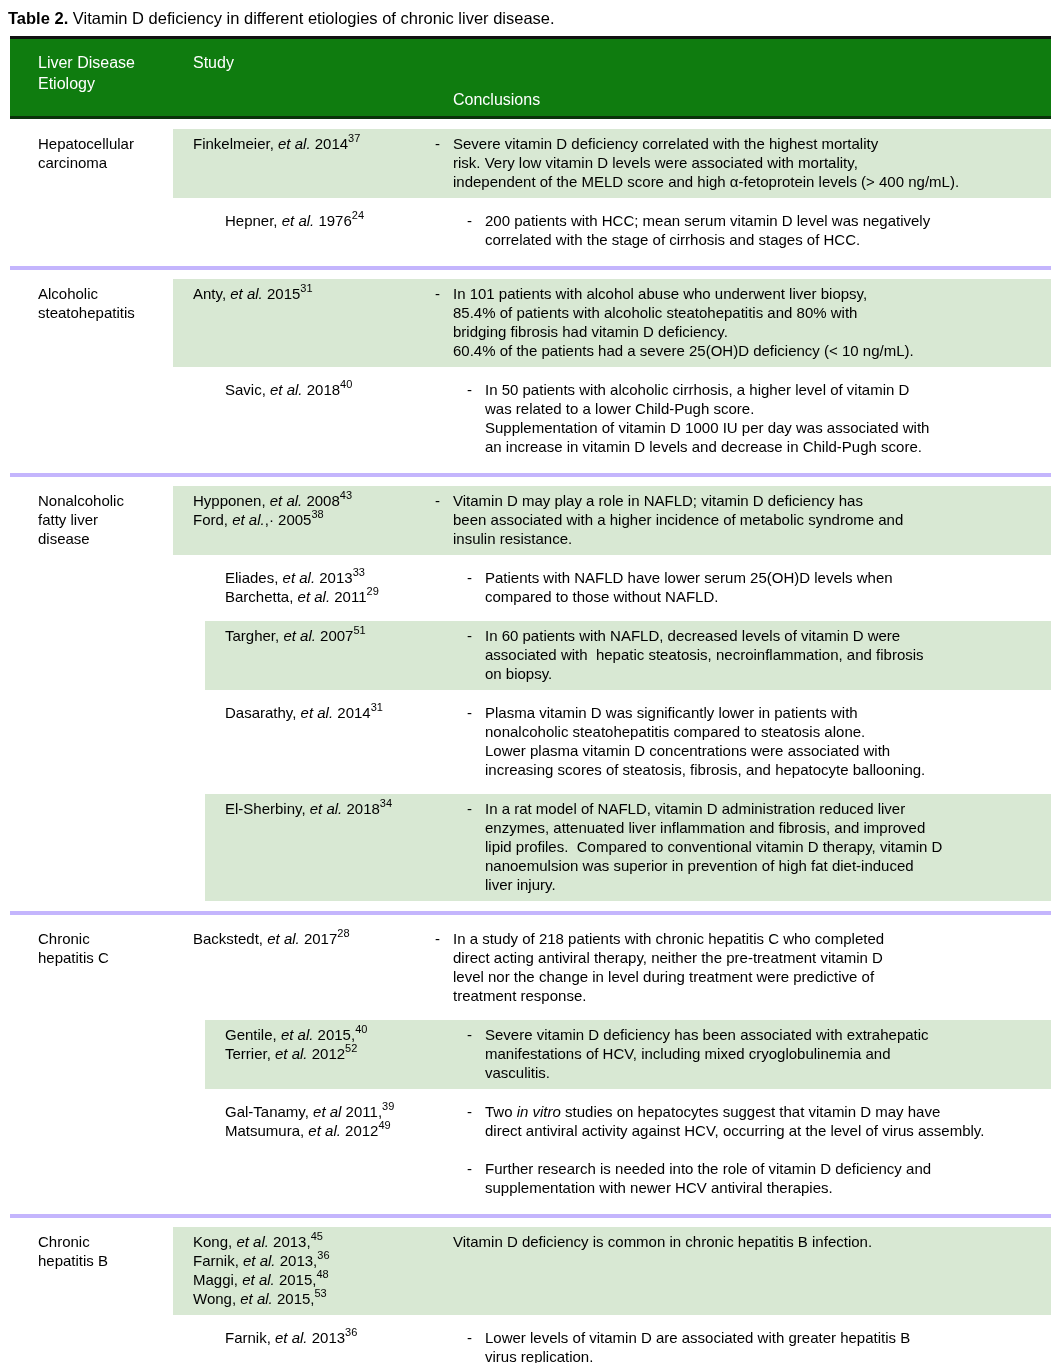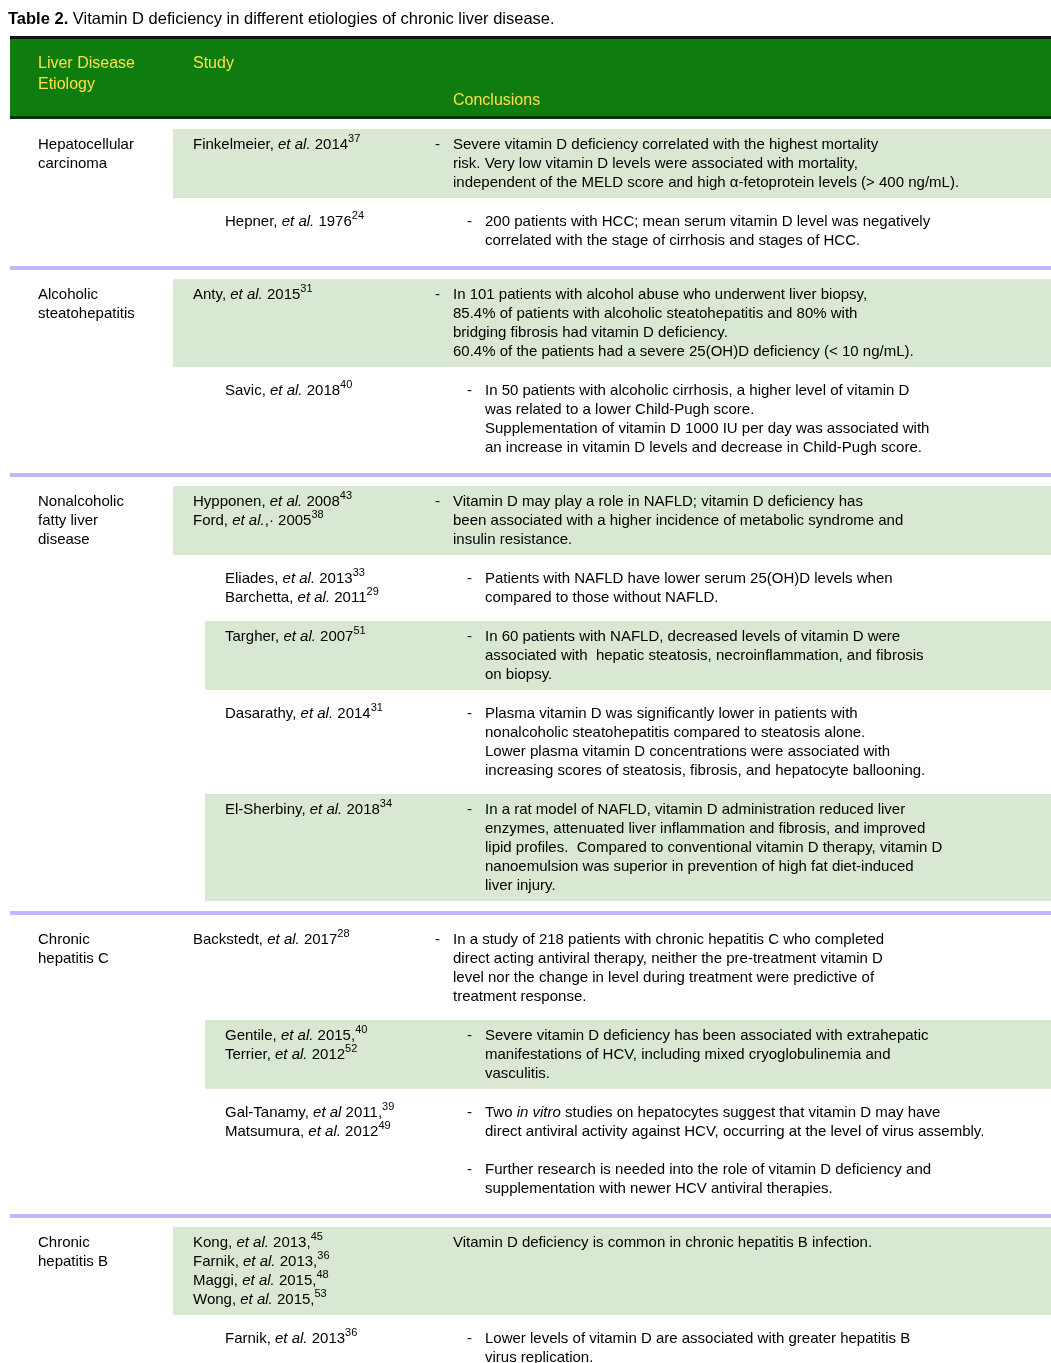--- a/index.html
+++ b/index.html
@@ -16,21 +16,21 @@
   .table{
     margin-left:10px;width:1041px;
     border-top:3px solid #111111;
     border-bottom:3px solid #5a5a5a;
     padding-bottom:8px;
     box-sizing:border-box;
   }
   .thead{
     background:#0f7c0f;
     border-bottom:3px solid #0a330a;
-    color:#fde047;
+    color:#ffffff;
     display:grid;
     grid-template-columns:163px 262px 1fr;
     padding:13px 0 6px 0;
     font-size:16px;line-height:21px;
   }
   .th-etio{padding-left:28px;white-space:pre-line;}
   .th-study{padding-left:20px;}
   .th-concl{padding-left:18px;margin-top:37px;}
 
   .group{border-top:4px solid #c4b5fd;padding:9px 0 10px 0;}

